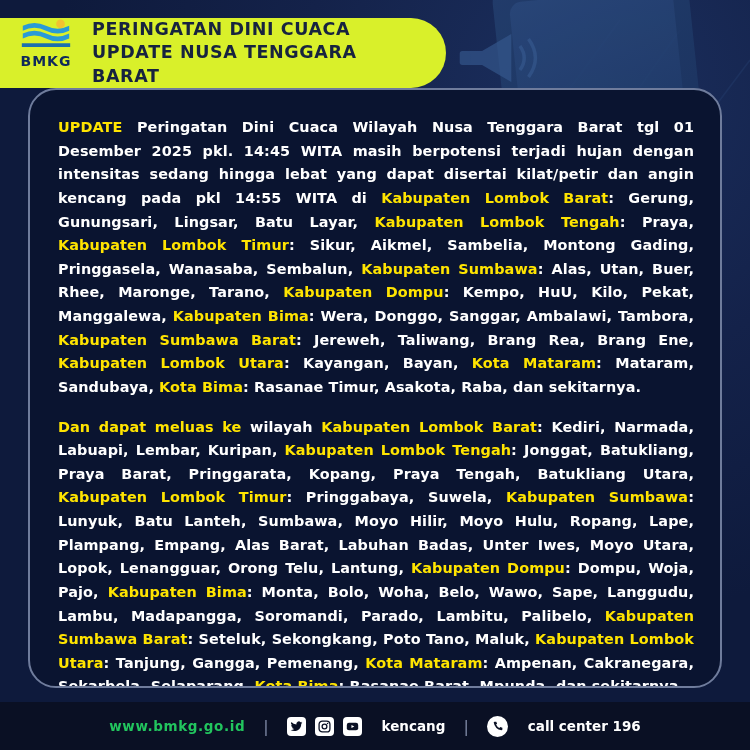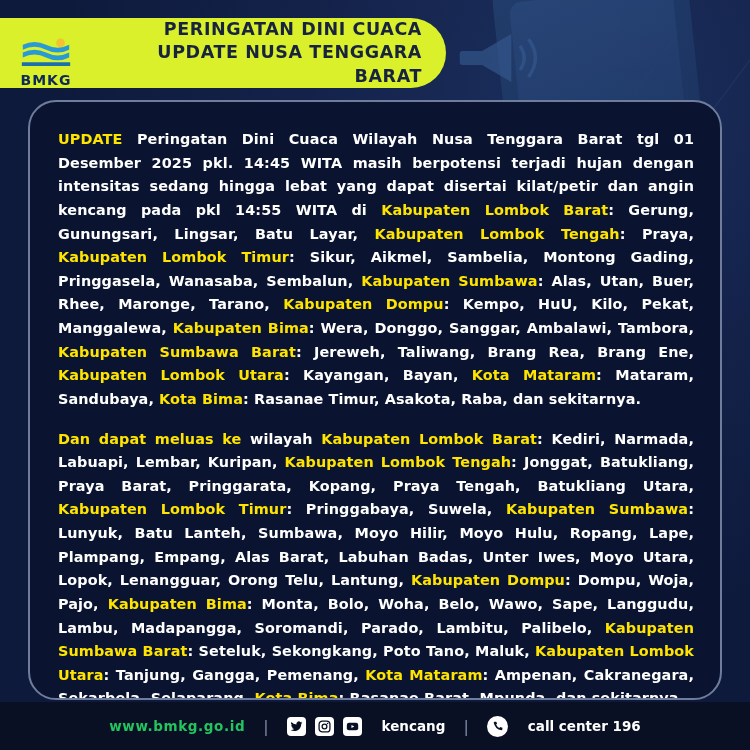--- a/index.html
+++ b/index.html
@@ -51,47 +51,47 @@
   .header-pill{
     position:absolute; left:0; top:18px;
     width:446px; height:70px;
     background:#d9f02a;
     border-radius:0 36px 36px 0;
     display:flex; align-items:center;
     z-index:4;
   }
   .logo-box{
     width:92px; height:70px;
-    display:flex; flex-direction:column; align-items:center; justify-content:flex-end;
+    display:flex; flex-direction:column; align-items:center; justify-content:flex-start;
     flex:0 0 auto;
   }
   .logo-emblem{
     width:58px;height:34px;
     display:block;
   }
   .logo-text{
     font-size:14px; font-weight:bold; color:#0f2a5a; letter-spacing:1px;
     margin-top:1px;
   }
   .header-titles{
-    flex:1; padding-right:24px; text-align:right;
+    flex:1; padding-right:24px; text-align:left;
   }
   .header-titles div{
     font-family:"DejaVu Sans", sans-serif;
     font-weight:bold;
     font-size:17.5px;
     color:#17233f;
     letter-spacing:.6px;
     line-height:1.32;
   }
 
   
   .card{
     position:absolute;
-    left:28px; top:100px;
+    left:28px; top:88px;
     width:694px; height:600px;
     background:#0a1430;
     border:2px solid #6f7c9c;
     border-radius:28px;
     z-index:3;
     padding:26px 26px 20px 28px;
     overflow:hidden;
   }
   .para{
     font-family:"DejaVu Sans", sans-serif;

